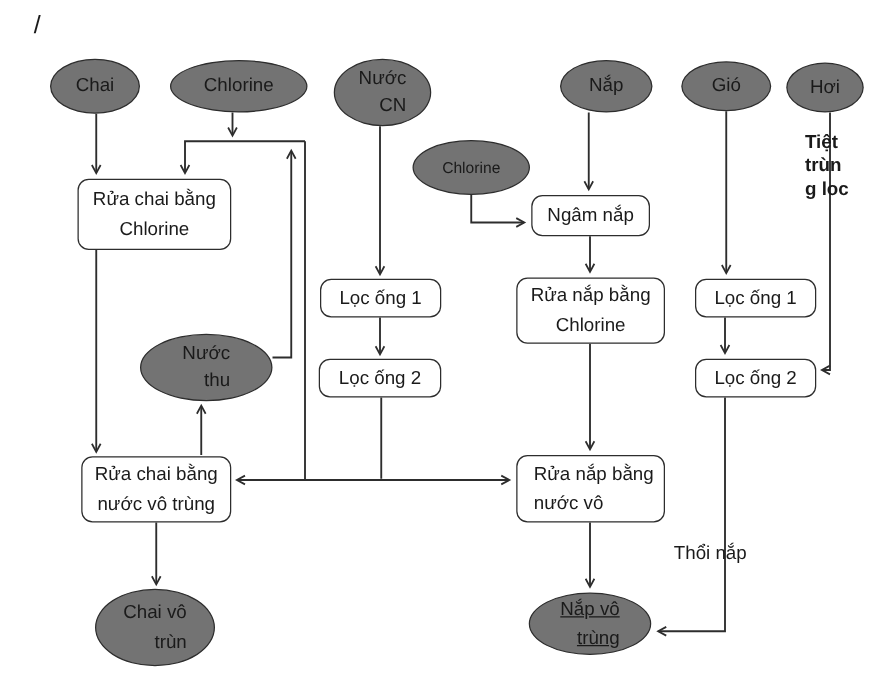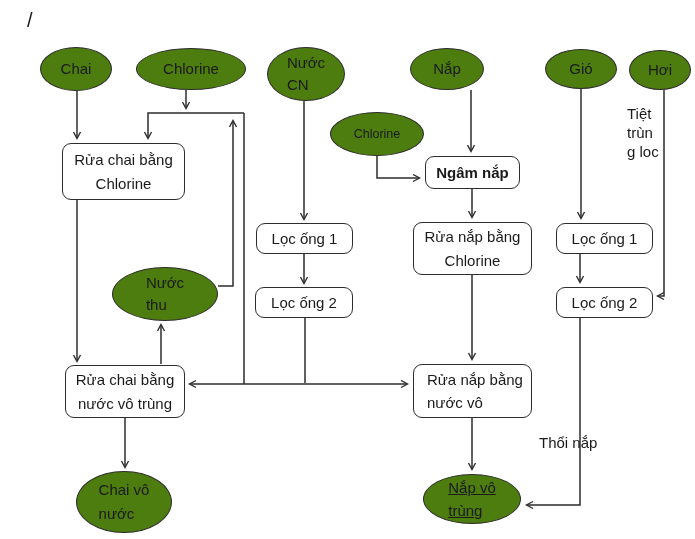--- a/index.html
+++ b/index.html
@@ -9,23 +9,23 @@
     background:#ffffff;
     font-family:"Liberation Sans","DejaVu Sans",sans-serif;
     color:#1a1a1a;
     overflow:hidden;
   }
   #connectors{position:absolute;left:0;top:0;width:695px;height:539px;}
   .ellipse{
     position:absolute;
     border:1.6px solid #2d2d2d;
     border-radius:50%;
-    background:#4d7c0f;
+    background:#737373;
     display:flex;align-items:center;justify-content:center;
-    text-align:left;
+    text-align:right;
     white-space:pre-line;
     font-size:15px;line-height:1.5;
     box-sizing:border-box;
   }
   .box{
     position:absolute;
     border:1.6px solid #2d2d2d;
     border-radius:9px;
     background:#fff;
     display:flex;align-items:center;justify-content:center;
@@ -36,41 +36,41 @@
   }
   .freetext{
     position:absolute;
     white-space:pre-line;
     font-size:15px;line-height:19px;
   }
   
   #el-chai{left:40px;top:47px;width:72px;height:44px;}
   #el-chlorine-top{left:136px;top:48px;width:110px;height:42px;}
   #el-nuoc-cn{left:267px;top:47px;width:78px;height:54px;line-height:1.45;}
-  #el-nap{left:410px;top:48px;width:74px;height:42px;}
+  #el-nap{left:448px;top:48px;width:74px;height:42px;}
   #el-gio{left:545px;top:49px;width:72px;height:40px;}
   #el-hoi{left:629px;top:50px;width:62px;height:40px;}
   #el-chlorine-small{left:330px;top:112px;width:94px;height:44px;font-size:12.5px;}
   #el-nuoc-thu{left:112px;top:267px;width:106px;height:54px;line-height:1.45;}
   #el-chai-vo-trung{left:76px;top:471px;width:96px;height:62px;line-height:1.6;}
   #el-nap-vo-trung{left:423px;top:474px;width:98px;height:50px;line-height:1.55;text-decoration:underline;}
   
   #bx-rua-chai-chlorine{left:62px;top:143px;width:123px;height:57px;}
-  #bx-ngam-nap{left:425px;top:156px;width:95px;height:33px;font-weight:bold;}
+  #bx-ngam-nap{left:425px;top:156px;width:95px;height:33px;}
   #bx-loc-ong-1-mid{left:256px;top:223px;width:97px;height:31px;}
   #bx-loc-ong-2-mid{left:255px;top:287px;width:98px;height:31px;}
   #bx-rua-nap-chlorine{left:413px;top:222px;width:119px;height:53px;}
   #bx-loc-ong-1-right{left:556px;top:223px;width:97px;height:31px;}
   #bx-loc-ong-2-right{left:556px;top:287px;width:97px;height:31px;}
   #bx-rua-chai-nuoc{left:65px;top:365px;width:120px;height:53px;}
   #bx-rua-nap-nuoc{left:413px;top:364px;width:119px;height:54px;
     justify-content:flex-start;text-align:left;padding-left:13px;}
   
   #txt-slash{left:27px;top:8px;font-size:20px;line-height:24px;}
-  #txt-tiet-trung{left:627px;top:104px;}
+  #txt-tiet-trung{left:644px;top:104px;font-weight:bold;}
   #txt-thoi-nap{left:507px;top:433px;white-space:nowrap;margin-left:32px;}
 </style>
 </head>
 <body>
 
 <div id="canvas">
 
   <svg id="connectors" viewBox="0 0 695 539" xmlns="http://www.w3.org/2000/svg">
     <defs>
       <marker id="arr" markerWidth="10" markerHeight="10" refX="7" refY="4.5" orient="auto-start-reverse" markerUnits="userSpaceOnUse">
@@ -108,21 +108,21 @@
   <div id="el-chlorine-top" class="ellipse">Chlorine</div>
   <div id="el-nuoc-cn" class="ellipse">Nước
 CN</div>
   <div id="el-nap" class="ellipse">Nắp</div>
   <div id="el-gio" class="ellipse">Gió</div>
   <div id="el-hoi" class="ellipse">Hơi</div>
   <div id="el-chlorine-small" class="ellipse">Chlorine</div>
   <div id="el-nuoc-thu" class="ellipse">Nước
 thu</div>
   <div id="el-chai-vo-trung" class="ellipse">Chai vô
-nước</div>
+trùn</div>
   <div id="el-nap-vo-trung" class="ellipse">Nắp vô
 trùng</div>
 
   <div id="bx-rua-chai-chlorine" class="box">Rửa chai bằng
 Chlorine</div>
   <div id="bx-ngam-nap" class="box">Ngâm nắp</div>
   <div id="bx-loc-ong-1-mid" class="box">Lọc ống 1</div>
   <div id="bx-loc-ong-2-mid" class="box">Lọc ống 2</div>
   <div id="bx-rua-nap-chlorine" class="box">Rửa nắp bằng
 Chlorine</div>

